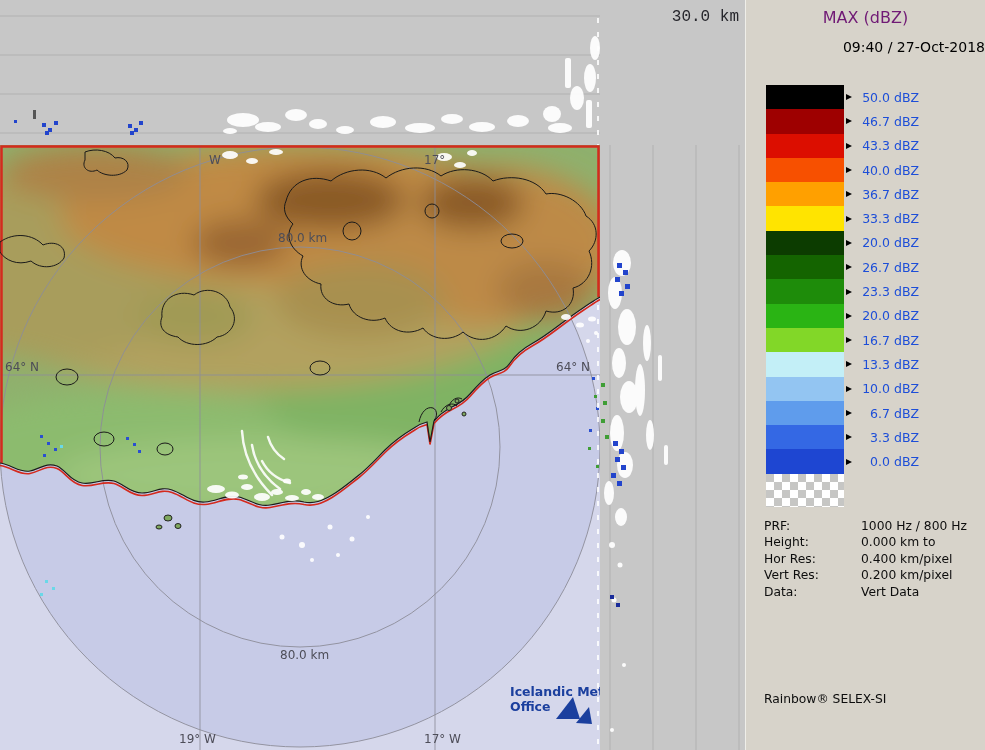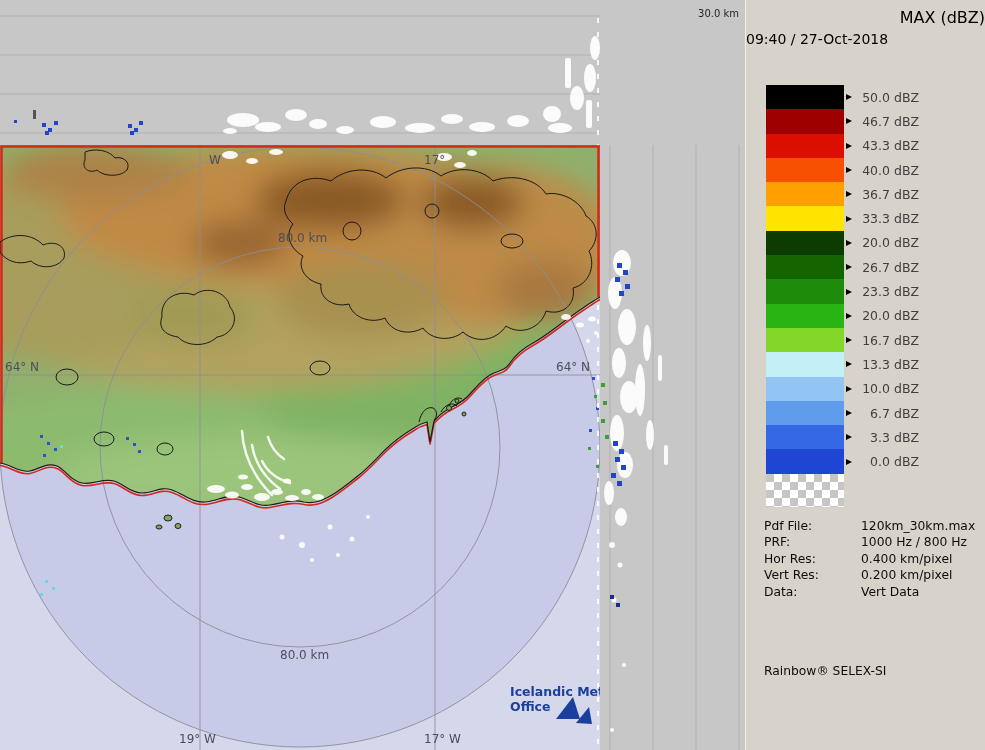--- a/index.html
+++ b/index.html
@@ -6,43 +6,43 @@
   #app{position:relative;width:985px;height:750px;overflow:hidden;background:#c7c7c7;}
   .panel{position:absolute;}
   #top-panel{left:0;top:0;width:600px;height:145px;}
   #gap-panel{left:600px;top:0;width:145px;height:145px;}
   #map-panel{left:0;top:145px;width:600px;height:605px;}
   #side-panel{left:600px;top:145px;width:145px;height:605px;}
   #legend-panel{left:745px;top:0;width:240px;height:750px;background:#d7d3ca;border-left:1px solid #efeee9;box-sizing:border-box;color:#0d0d0d;}
   svg{display:block;}
   svg text{font-family:"DejaVu Sans",sans-serif;}
 
-  #legend-title{padding-top:7px;text-align:right;font-size:16px;line-height:22px;color:#000000;}
-  .legend-subline{text-align:left;font-size:14px;line-height:20px;color:#000;}
+  #legend-title{padding-top:7px;text-align:center;font-size:16px;line-height:22px;color:#701a75;}
+  .legend-subline{text-align:right;font-size:14px;line-height:20px;color:#000;margin-top:8px;}
 
   #legend-scale{position:absolute;left:20px;top:85px;width:215px;}
   .lg-row{position:relative;height:24.3px;}
   .lg-swatch{position:absolute;left:0;top:0;width:78px;height:100%;}
   .lg-arrow{position:absolute;left:80px;top:50%;transform:translateY(-50%);width:0;height:0;
             border-left:6px solid #000;border-top:3.5px solid transparent;border-bottom:3.5px solid transparent;}
   .lg-label{position:absolute;left:91px;top:0;height:100%;display:flex;align-items:center;
-            font-size:12.5px;white-space:nowrap;color:#404040;}
+            font-size:12.5px;white-space:nowrap;color:#1d4ed8;}
   .lg-num{display:inline-block;width:33px;text-align:right;}
 
   #legend-checker{position:absolute;left:20px;top:474px;width:78px;height:33px;
      background-image:repeating-conic-gradient(#ffffff 0% 25%, #c6c6c4 0% 50%);
      background-size:16px 16px;}
 
   #info-table{position:absolute;left:18px;top:518px;width:218px;}
   .info-row{display:flex;line-height:16.4px;font-size:12.3px;}
   .info-key{width:97px;flex:none;white-space:nowrap;}
   .info-value{flex:1;white-space:nowrap;}
-  #info-footer{position:absolute;left:18px;top:664px;font-size:12.3px;}
-
-  #axis-top-label{position:absolute;right:6px;top:8px;font-size:10px;color:#26262c;}
+  #info-footer{position:absolute;left:18px;top:692px;font-size:12.3px;}
+
+  #axis-top-label{position:absolute;right:6px;top:8px;font-size:16px;color:#26262c;font-family:Liberation Mono, monospace;}
   #axis-bottom-label{position:absolute;left:8px;top:124px;font-size:16px;color:#26262c;margin-top:20px;}
 </style>
 </head>
 <body>
 
 <div id="app">
 
   <div class="panel" id="top-panel">
     <svg width="600" height="145" viewBox="0 0 600 145">
       <rect width="600" height="145" fill="#c7c7c7"></rect>
@@ -439,26 +439,26 @@
           <div class="lg-label">
             <span class="lg-num">0.0</span>
             <span>&nbsp;dBZ</span>
           </div>
         </div>
       </div>
     <div id="legend-checker"></div>
 
     <div id="info-table">
         <div class="info-row">
-          <div class="info-key">Pdf File:</div>
-          <div class="info-value">120km_30km.max</div>
-        </div>
-        <div class="info-row">
           <div class="info-key">PRF:</div>
           <div class="info-value">1000 Hz / 800 Hz</div>
+        </div>
+        <div class="info-row">
+          <div class="info-key">Height:</div>
+          <div class="info-value">0.000 km to</div>
         </div>
         <div class="info-row">
           <div class="info-key">Hor Res:</div>
           <div class="info-value">0.400 km/pixel</div>
         </div>
         <div class="info-row">
           <div class="info-key">Vert Res:</div>
           <div class="info-value">0.200 km/pixel</div>
         </div>
         <div class="info-row">

